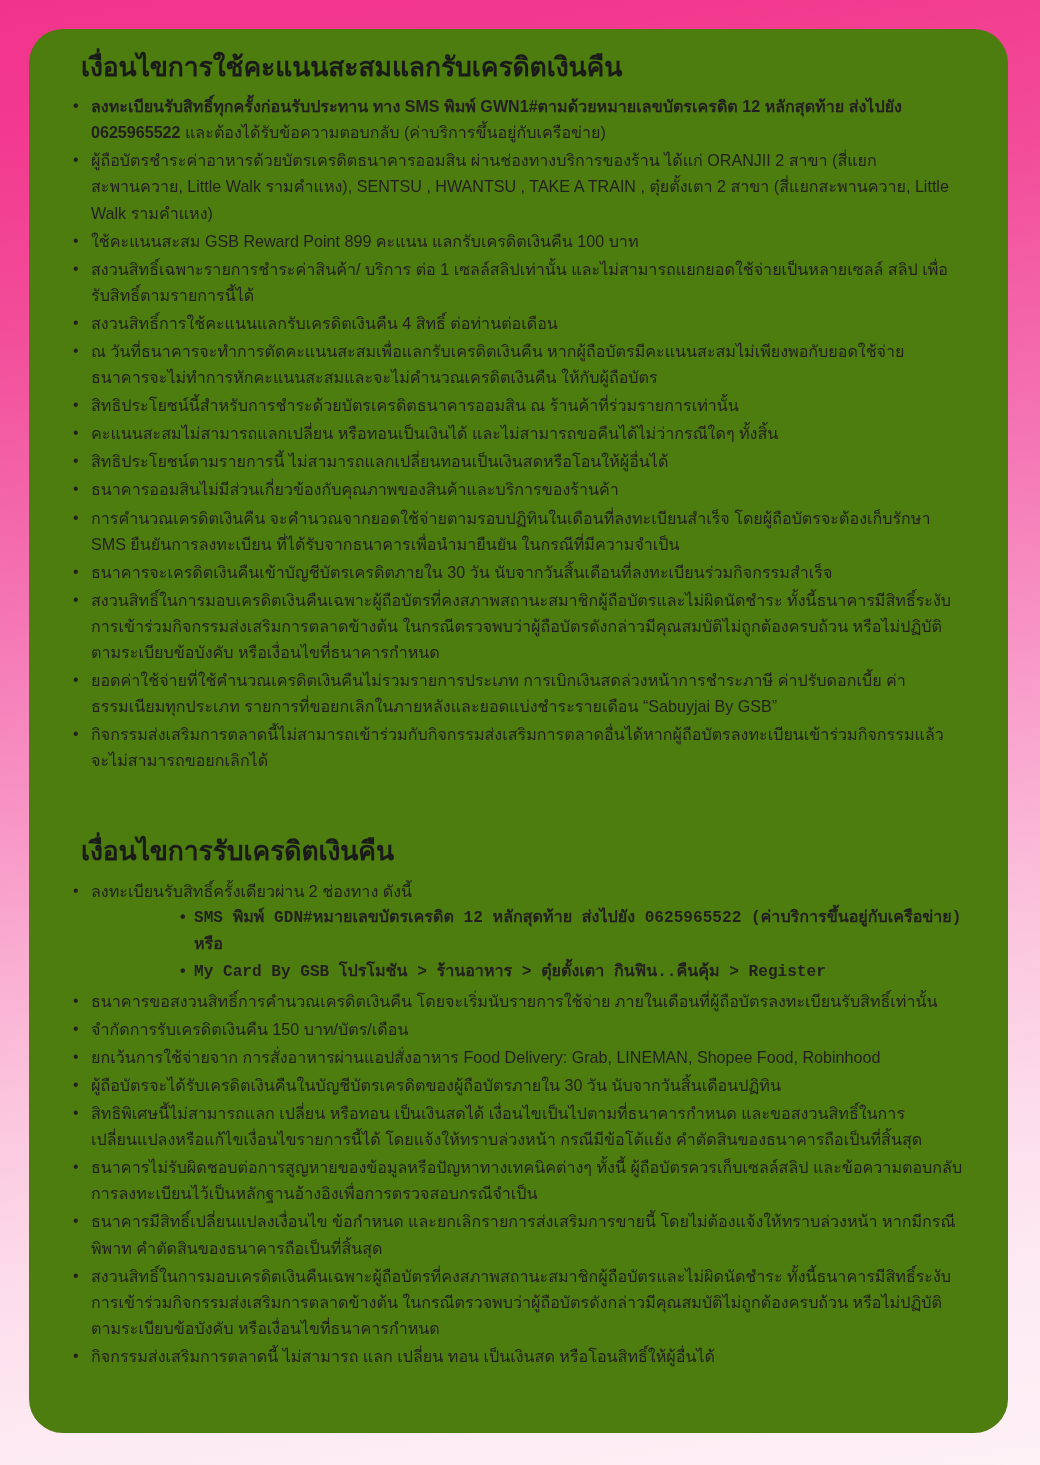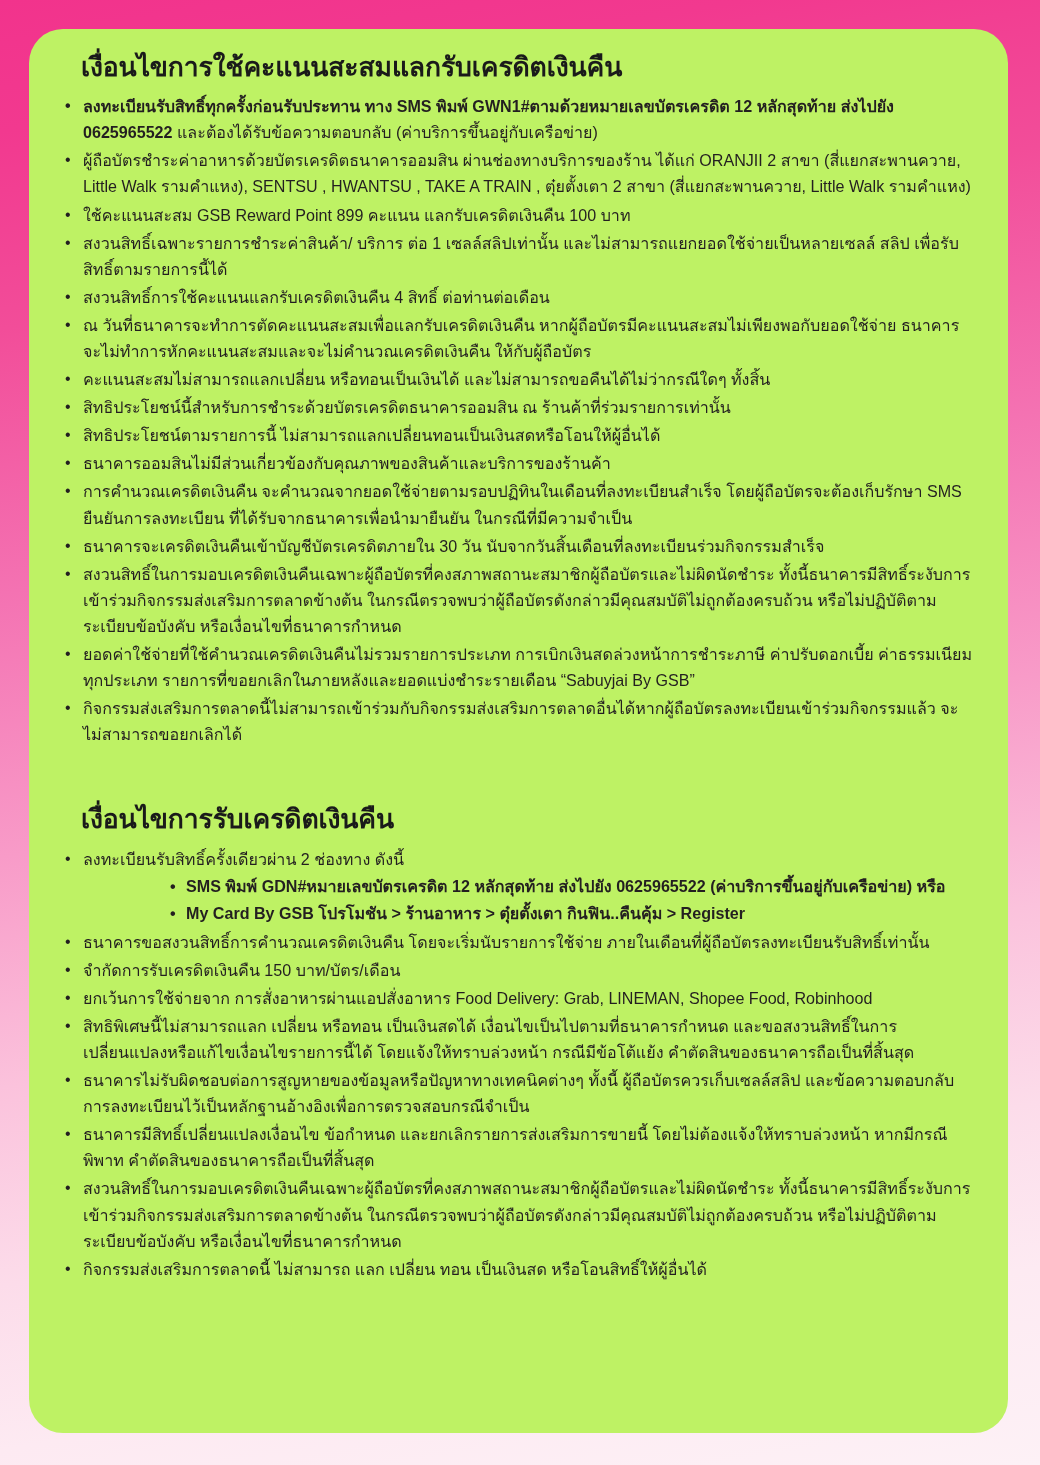--- a/index.html
+++ b/index.html
@@ -29,21 +29,21 @@
     position: relative;
     width: 1040px;
     height: 1465px;
   }
   #panel {
     position: absolute;
     left: 29px;
     top: 29px;
     width: 979px;
     height: 1404px;
-    background: #bef264;
+    background: #4d7c0f;
     border-radius: 34px;
     box-sizing: border-box;
     padding: 22px 34px 10px 28px;
     overflow: hidden;
   }
 
   
   .section-title {
     font-size: 26.5px;
     font-weight: bold;
@@ -55,21 +55,21 @@
   .section-2 .section-title {
     margin-top: 20px;
   }
   .section-gap {
     height: 34px;
   }
 
   
   ul.bullets {
     list-style: none;
-    margin: 0;
+    margin: 8px;
     padding: 0;
   }
   ul.bullets > li {
     position: relative;
     padding-left: 26px;
     margin: 0 0 2px 0;
     font-size: 16.1px;
     line-height: 26.1px;
     color: #231f20;
     text-align: left;
@@ -88,20 +88,21 @@
   }
   ul.bullets > li.bold .tail {
     font-weight: normal;
   }
 
   
   ul.subbullets {
     list-style: none;
     margin: 1px 0 1px 0;
     padding: 0;
+    font-family: Liberation Mono, monospace;
   }
   ul.subbullets > li {
     position: relative;
     padding-left: 16px;
     margin-left: 87px;
     font-size: 16.1px;
     line-height: 27px;
     font-weight: bold;
     color: #231f20;
   }
@@ -124,22 +125,22 @@
       <ul class="bullets">
         <li class="bold">
           <span>ลงทะเบียนรับสิทธิ์ทุกครั้งก่อนรับประทาน ทาง SMS พิมพ์ GWN1#ตามด้วยหมายเลขบัตรเครดิต 12 หลักสุดท้าย ส่งไปยัง 0625965522</span>
           <span class="tail">และต้องได้รับข้อความตอบกลับ (ค่าบริการขึ้นอยู่กับเครือข่าย)</span>
         </li>
         <li><span>ผู้ถือบัตรชำระค่าอาหารด้วยบัตรเครดิตธนาคารออมสิน ผ่านช่องทางบริการของร้าน  ได้แก่  ORANJII 2 สาขา (สี่แยกสะพานควาย, Little Walk รามคำแหง), SENTSU , HWANTSU , TAKE A TRAIN , ตุ๋ยตั้งเตา 2 สาขา (สี่แยกสะพานควาย, Little Walk รามคำแหง)</span></li>
         <li><span>ใช้คะแนนสะสม GSB Reward Point 899 คะแนน แลกรับเครดิตเงินคืน 100 บาท</span></li>
         <li><span>สงวนสิทธิ์เฉพาะรายการชำระค่าสินค้า/ บริการ ต่อ 1 เซลล์สลิปเท่านั้น และไม่สามารถแยกยอดใช้จ่ายเป็นหลายเซลล์ สลิป เพื่อรับสิทธิ์ตามรายการนี้ได้</span></li>
         <li><span>สงวนสิทธิ์การใช้คะแนนแลกรับเครดิตเงินคืน 4 สิทธิ์ ต่อท่านต่อเดือน</span></li>
         <li><span>ณ วันที่ธนาคารจะทำการตัดคะแนนสะสมเพื่อแลกรับเครดิตเงินคืน หากผู้ถือบัตรมีคะแนนสะสมไม่เพียงพอกับยอดใช้จ่าย ธนาคารจะไม่ทำการหักคะแนนสะสมและจะไม่คำนวณเครดิตเงินคืน ให้กับผู้ถือบัตร</span></li>
+        <li><span>สิทธิประโยชน์นี้สำหรับการชำระด้วยบัตรเครดิตธนาคารออมสิน ณ ร้านค้าที่ร่วมรายการเท่านั้น</span></li>
         <li><span>คะแนนสะสมไม่สามารถแลกเปลี่ยน หรือทอนเป็นเงินได้ และไม่สามารถขอคืนได้ไม่ว่ากรณีใดๆ ทั้งสิ้น</span></li>
-        <li><span>สิทธิประโยชน์นี้สำหรับการชำระด้วยบัตรเครดิตธนาคารออมสิน ณ ร้านค้าที่ร่วมรายการเท่านั้น</span></li>
         <li><span>สิทธิประโยชน์ตามรายการนี้ ไม่สามารถแลกเปลี่ยนทอนเป็นเงินสดหรือโอนให้ผู้อื่นได้</span></li>
         <li><span>ธนาคารออมสินไม่มีส่วนเกี่ยวข้องกับคุณภาพของสินค้าและบริการของร้านค้า</span></li>
         <li><span>การคำนวณเครดิตเงินคืน จะคำนวณจากยอดใช้จ่ายตามรอบปฏิทินในเดือนที่ลงทะเบียนสำเร็จ โดยผู้ถือบัตรจะต้องเก็บรักษา SMS ยืนยันการลงทะเบียน ที่ได้รับจากธนาคารเพื่อนำมายืนยัน ในกรณีที่มีความจำเป็น</span></li>
         <li><span>ธนาคารจะเครดิตเงินคืนเข้าบัญชีบัตรเครดิตภายใน 30 วัน นับจากวันสิ้นเดือนที่ลงทะเบียนร่วมกิจกรรมสำเร็จ</span></li>
         <li><span>สงวนสิทธิ์ในการมอบเครดิตเงินคืนเฉพาะผู้ถือบัตรที่คงสภาพสถานะสมาชิกผู้ถือบัตรและไม่ผิดนัดชำระ ทั้งนี้ธนาคารมีสิทธิ์ระงับการเข้าร่วมกิจกรรมส่งเสริมการตลาดข้างต้น ในกรณีตรวจพบว่าผู้ถือบัตรดังกล่าวมีคุณสมบัติไม่ถูกต้องครบถ้วน หรือไม่ปฏิบัติตามระเบียบข้อบังคับ หรือเงื่อนไขที่ธนาคารกำหนด</span></li>
         <li><span>ยอดค่าใช้จ่ายที่ใช้คำนวณเครดิตเงินคืนไม่รวมรายการประเภท การเบิกเงินสดล่วงหน้าการชำระภาษี ค่าปรับดอกเบี้ย ค่าธรรมเนียมทุกประเภท รายการที่ขอยกเลิกในภายหลังและยอดแบ่งชำระรายเดือน “Sabuyjai By GSB”</span></li>
         <li><span>กิจกรรมส่งเสริมการตลาดนี้ไม่สามารถเข้าร่วมกับกิจกรรมส่งเสริมการตลาดอื่นได้หากผู้ถือบัตรลงทะเบียนเข้าร่วมกิจกรรมแล้ว จะไม่สามารถขอยกเลิกได้</span></li>
       </ul>
     </div>
 
@@ -151,20 +152,21 @@
         <li>
           <span>ลงทะเบียนรับสิทธิ์ครั้งเดียวผ่าน 2 ช่องทาง ดังนี้</span>
           <ul class="subbullets">
             <li><span>SMS พิมพ์ GDN#หมายเลขบัตรเครดิต 12 หลักสุดท้าย ส่งไปยัง 0625965522 (ค่าบริการขึ้นอยู่กับเครือข่าย) หรือ</span></li>
             <li><span>My Card By GSB โปรโมชัน &gt; ร้านอาหาร &gt; ตุ๋ยตั้งเตา กินฟิน..คืนคุ้ม &gt; Register</span></li>
           </ul>
         </li>
         <li><span>ธนาคารขอสงวนสิทธิ์การคำนวณเครดิตเงินคืน โดยจะเริ่มนับรายการใช้จ่าย ภายในเดือนที่ผู้ถือบัตรลงทะเบียนรับสิทธิ์เท่านั้น</span></li>
         <li><span>จำกัดการรับเครดิตเงินคืน 150 บาท/บัตร/เดือน</span></li>
         <li><span>ยกเว้นการใช้จ่ายจาก การสั่งอาหารผ่านแอปสั่งอาหาร Food Delivery: Grab, LINEMAN, Shopee Food, Robinhood</span></li>
+        <li><span>ผู้ถือบัตรจะได้รับเครดิตเงินคืนในบัญชีบัตรเครดิตของผู้ถือบัตรภายใน 30 วัน นับจากวันสิ้นเดือนปฏิทิน</span></li>
         <li><span>สิทธิพิเศษนี้ไม่สามารถแลก เปลี่ยน หรือทอน เป็นเงินสดได้ เงื่อนไขเป็นไปตามที่ธนาคารกำหนด และขอสงวนสิทธิ์ในการเปลี่ยนแปลงหรือแก้ไขเงื่อนไขรายการนี้ได้ โดยแจ้งให้ทราบล่วงหน้า กรณีมีข้อโต้แย้ง คำตัดสินของธนาคารถือเป็นที่สิ้นสุด</span></li>
         <li><span>ธนาคารไม่รับผิดชอบต่อการสูญหายของข้อมูลหรือปัญหาทางเทคนิคต่างๆ ทั้งนี้ ผู้ถือบัตรควรเก็บเซลล์สลิป และข้อความตอบกลับการลงทะเบียนไว้เป็นหลักฐานอ้างอิงเพื่อการตรวจสอบกรณีจำเป็น</span></li>
         <li><span>ธนาคารมีสิทธิ์เปลี่ยนแปลงเงื่อนไข ข้อกำหนด และยกเลิกรายการส่งเสริมการขายนี้ โดยไม่ต้องแจ้งให้ทราบล่วงหน้า หากมีกรณีพิพาท คำตัดสินของธนาคารถือเป็นที่สิ้นสุด</span></li>
         <li><span>สงวนสิทธิ์ในการมอบเครดิตเงินคืนเฉพาะผู้ถือบัตรที่คงสภาพสถานะสมาชิกผู้ถือบัตรและไม่ผิดนัดชำระ ทั้งนี้ธนาคารมีสิทธิ์ระงับการเข้าร่วมกิจกรรมส่งเสริมการตลาดข้างต้น ในกรณีตรวจพบว่าผู้ถือบัตรดังกล่าวมีคุณสมบัติไม่ถูกต้องครบถ้วน หรือไม่ปฏิบัติตามระเบียบข้อบังคับ หรือเงื่อนไขที่ธนาคารกำหนด</span></li>
         <li><span>กิจกรรมส่งเสริมการตลาดนี้ ไม่สามารถ แลก เปลี่ยน ทอน เป็นเงินสด หรือโอนสิทธิ์ให้ผู้อื่นได้</span></li>
 
       </ul>
     </div>
 
   </div>

